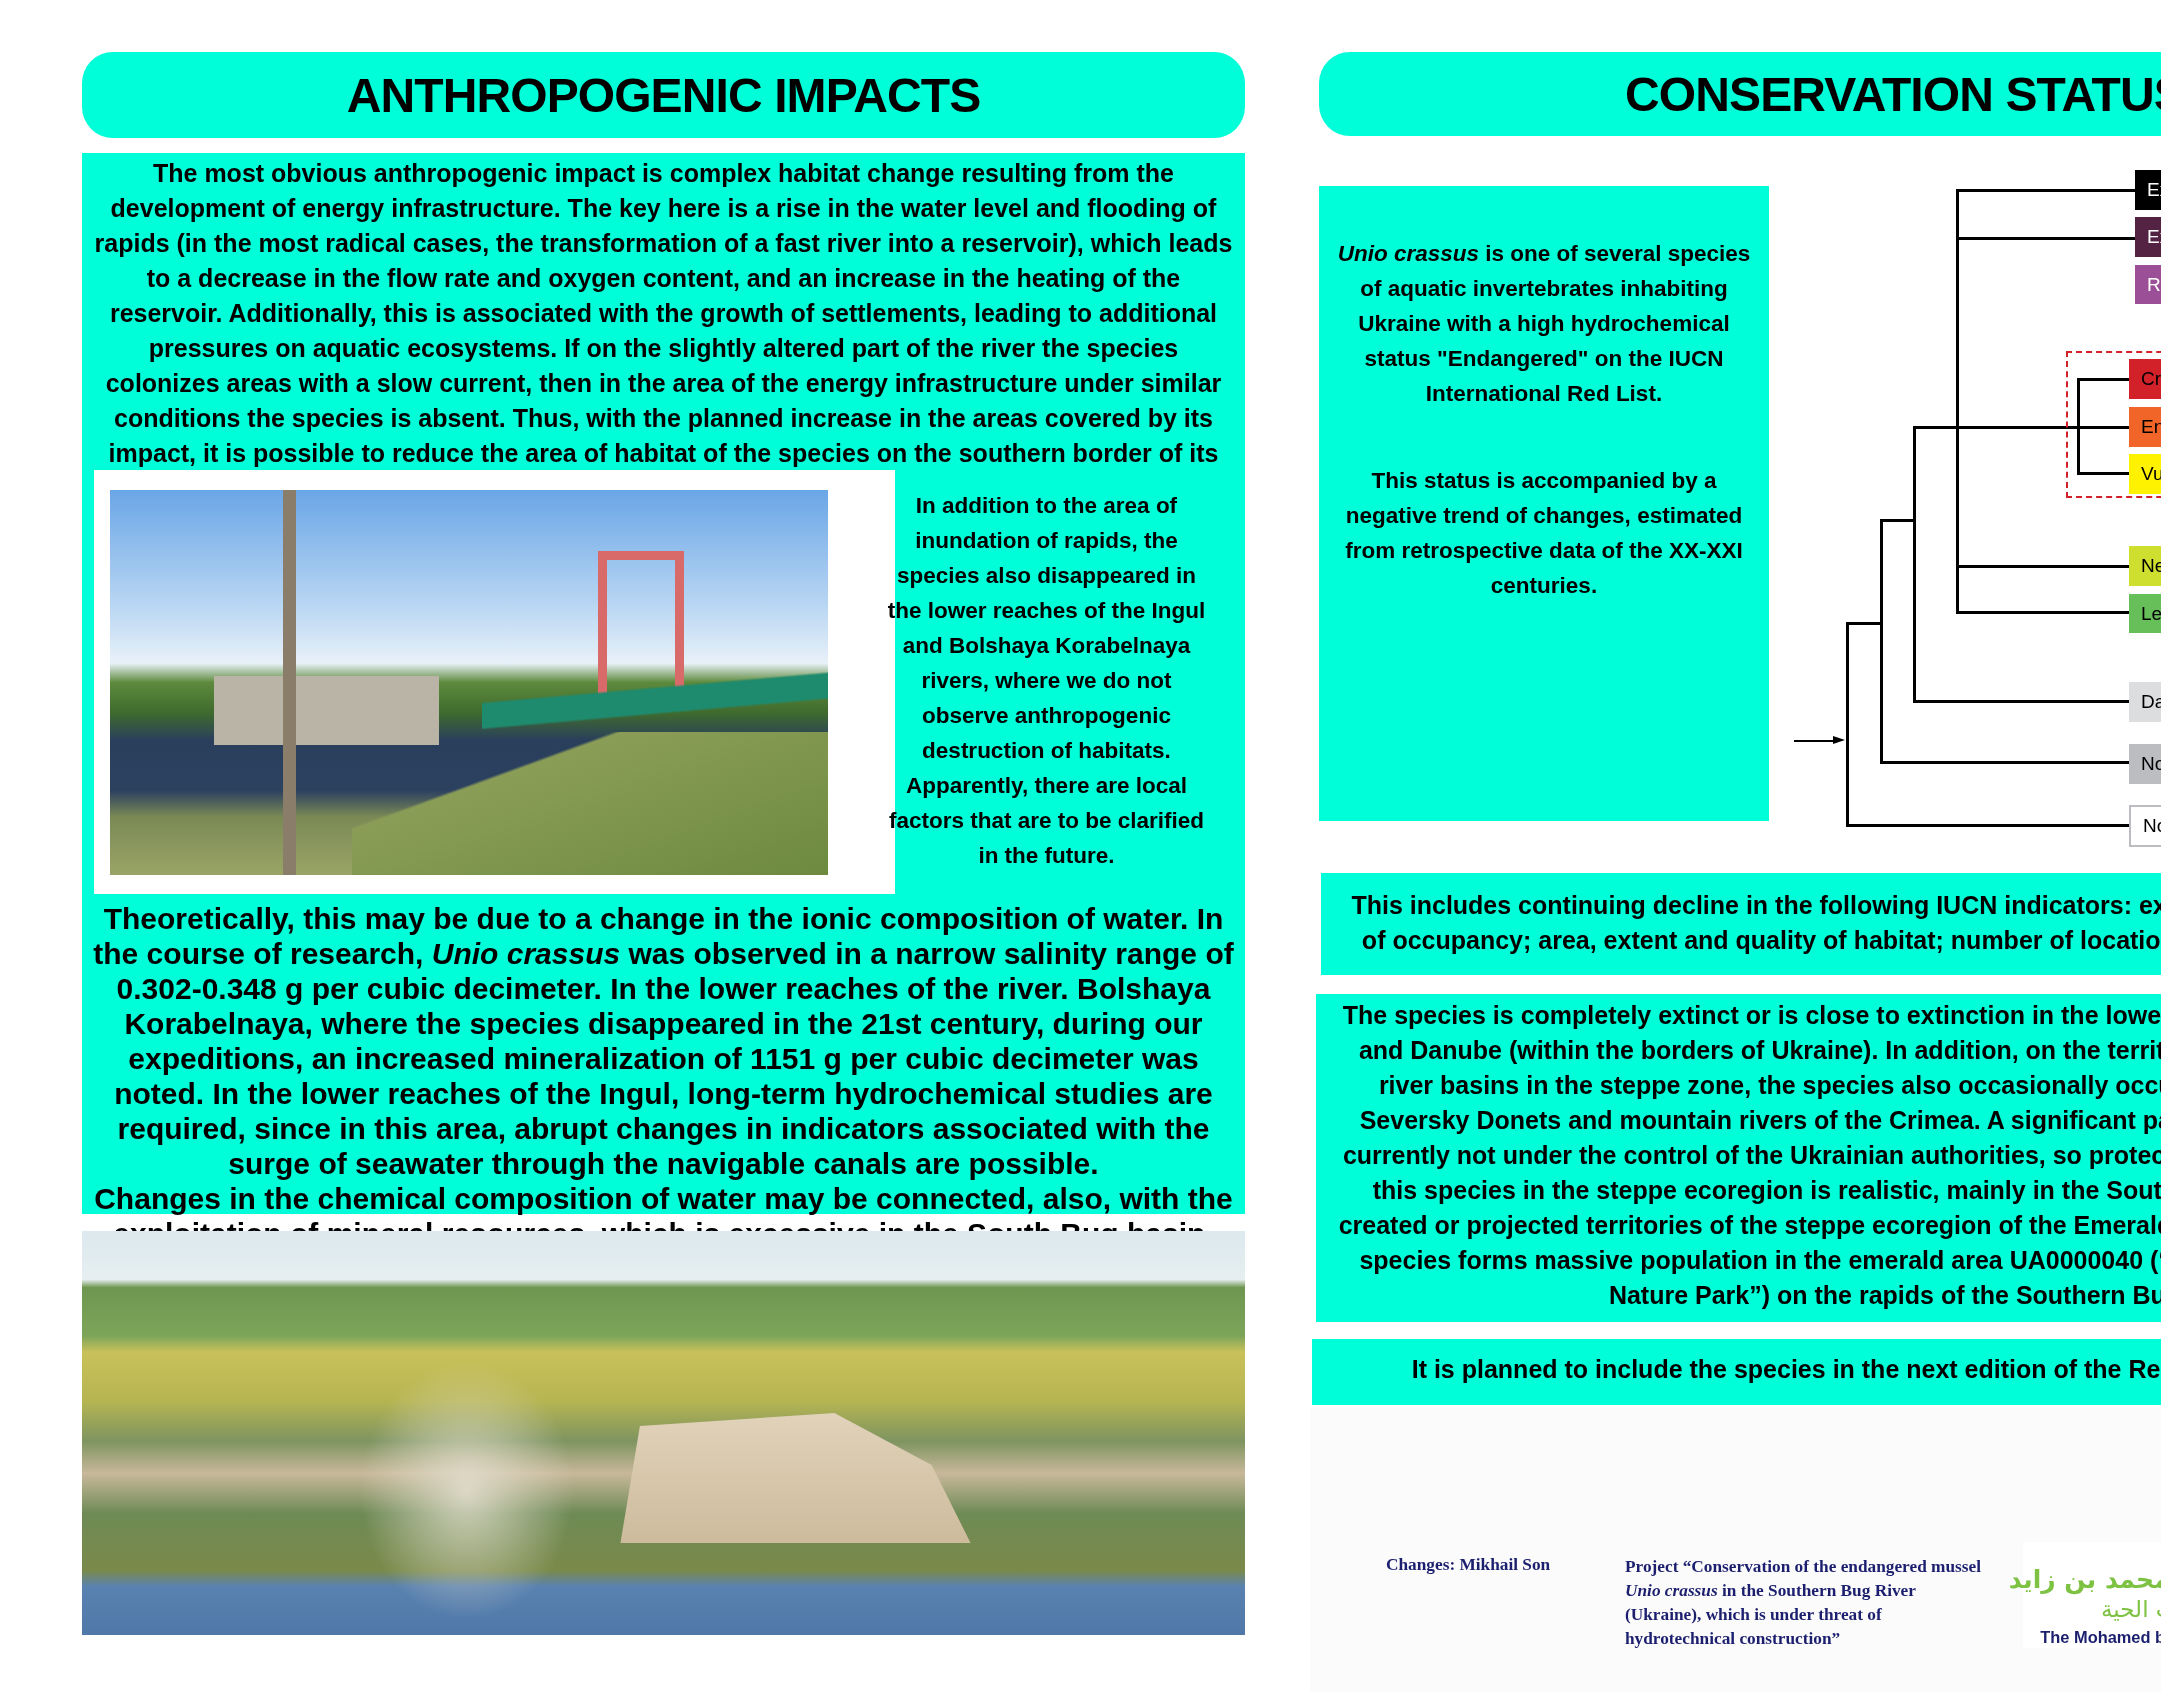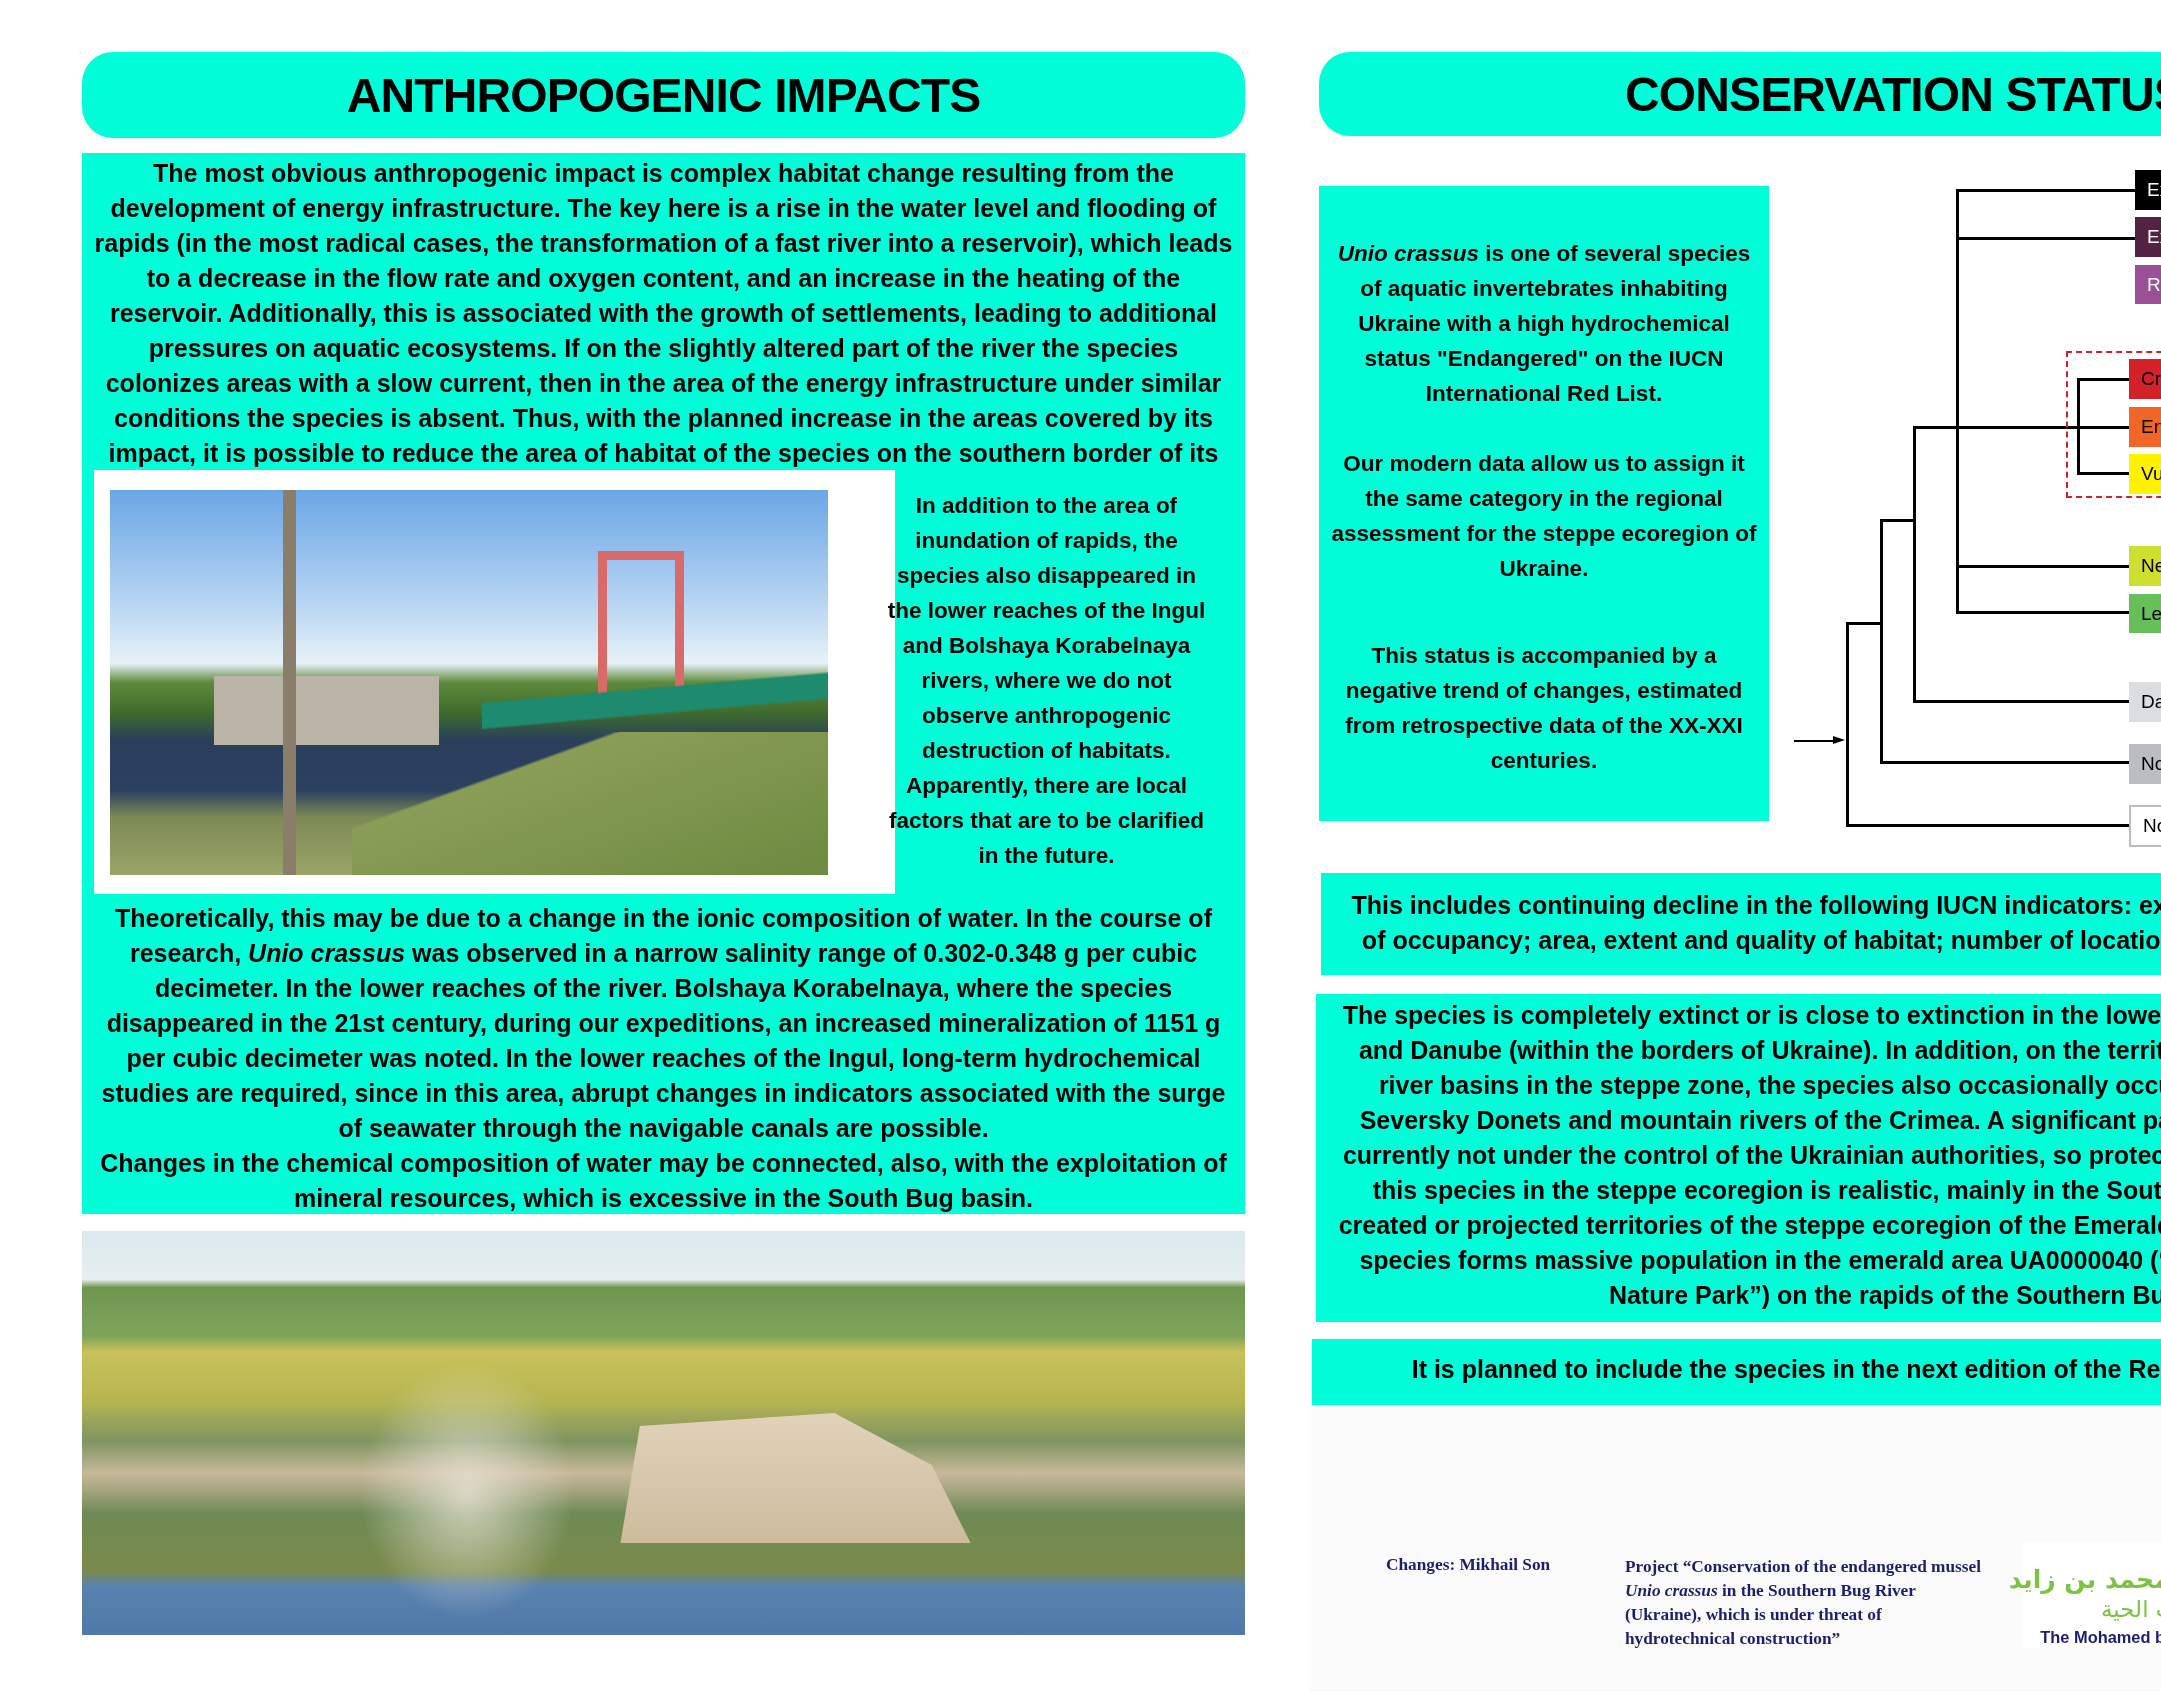--- a/index.html
+++ b/index.html
@@ -39,41 +39,38 @@
     <div class="abs" style="left:488px;top:61px;width:86px;height:156px;border:9.5px solid #d86a6a;border-bottom:none;box-sizing:border-box;"></div>
     <div class="abs" style="left:372px;top:160px;width:346px;height:99px;background:linear-gradient(175deg,transparent 40%,#1e8a6e 42%,#1e8a6e 60%,transparent 62%);"></div>
     <div class="abs" style="left:242px;top:242px;width:476px;height:143px;background:linear-gradient(160deg,transparent 30%,#8a9d57 31%,#6d8a3f 100%);"></div>
   </div>
 </div>
 
 <div class="abs para" style="left:882px; top:488px; width:329px; font-size:22.5px; line-height:35px;">
   <span>In addition to the area of inundation of rapids, the species also disappeared in the lower reaches of the Ingul and Bolshaya Korabelnaya rivers, where we do not observe anthropogenic destruction of habitats. Apparently, there are local factors that are to be clarified in the future.</span>
 </div>
 
-<div class="abs para condensed" style="left:93px; top:901px; width:1141px; font-size:25px; line-height:35px;">
+<div class="abs para condensed" style="left:93px; top:901px; width:1141px; font-size:30px; line-height:35px;">
   <span>Theoretically, this may be due to a change in the ionic composition of water. In the course of research, </span><em>Unio crassus</em><span> was observed in a narrow salinity range of 0.302-0.348 g per cubic decimeter. In the lower reaches of the river. Bolshaya Korabelnaya, where the species disappeared in the 21st century, during our expeditions, an increased mineralization of 1151 g per cubic decimeter was noted. In the lower reaches of the Ingul, long-term hydrochemical studies are required, since in this area, abrupt changes in indicators associated with the surge of seawater through the navigable canals are possible.</span><br>
   <span>Changes in the chemical composition of water may be connected, also, with the exploitation of mineral resources, which is excessive in the South Bug basin.</span>
 </div>
 
 <div class="abs photo" style="left:82px; top:1231px; width:1163px; height:404px;
             background:linear-gradient(180deg,#dce9ee 0%,#e6eef0 12%,#6f9650 14%,#7da55a 26%,#c9c15a 30%,#b6b552 42%,#7e9460 52%,#c8b89a 60%,#6e8a55 70%,#7a8a4a 84%,#5a82b0 88%,#4f78a8 100%);">
   <div class="abs" style="left:277px;top:130px;width:216px;height:259px;background:radial-gradient(ellipse at center,rgba(230,225,210,.85),rgba(230,225,210,0) 70%);"></div>
   <div class="abs" style="left:519px;top:182px;width:389px;height:130px;background:linear-gradient(180deg,#e1d2ba,#cdbb9c);clip-path:polygon(5% 100%,10% 10%,60% 0,85% 40%,95% 100%);"></div>
 </div>
 
 <div class="abs teal title" style="left:1319px; top:52px; width:1172px; height:84px;">
   <span>CONSERVATION STATUS</span>
 </div>
 
 <div class="abs teal para" style="left:1319px; top:186px; width:450px; height:635px; font-size:22.5px; line-height:35px; padding:50px 7.8px 0 7.8px;">
   <div>
     <em>Unio crassus</em><span> is one of several species of aquatic invertebrates inhabiting Ukraine with a high hydrochemical status "Endangered" on the IUCN International Red List.</span>
-  </div>
-  <div style="margin-top:35px;">
-    <span>Our modern data allow us to assign it the same category in the regional assessment for the steppe ecoregion of Ukraine.</span>
   </div>
   <div style="margin-top:52px;">
     <span>This status is accompanied by a negative trend of changes, estimated from retrospective data of the XX-XXI centuries.</span>
   </div>
 </div>
 
 <div class="abs" style="left:0;top:0;width:0;height:0;">
 
   <div class="ln" style="left:1794px;top:740px;width:43px;height:1.7px;"></div>
   <div class="abs" style="left:1833px;top:736px;width:0;height:0;border-top:4.8px solid transparent;border-bottom:4.8px solid transparent;border-left:12px solid #000;"></div>

